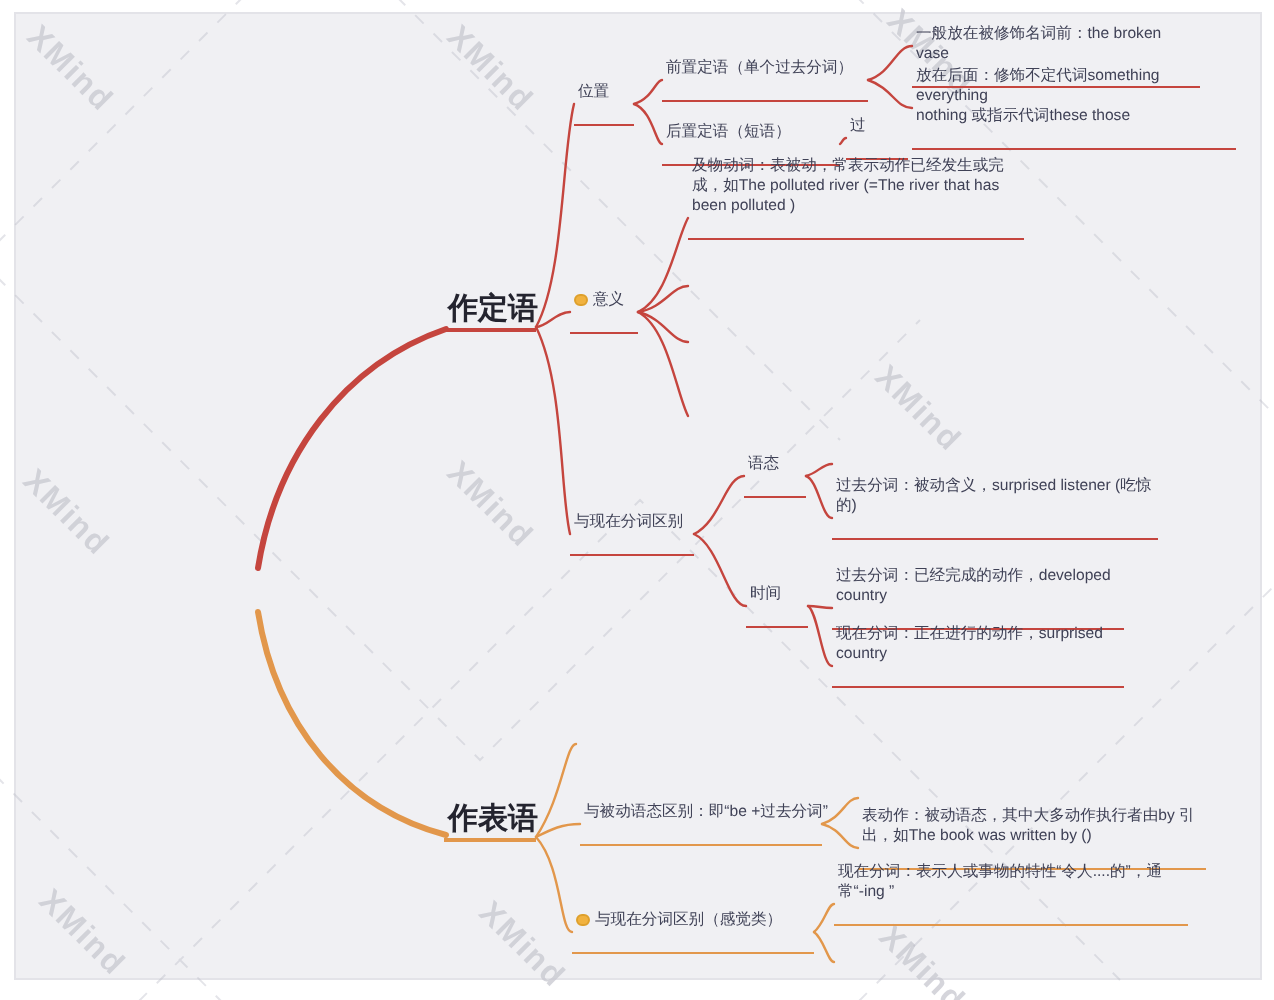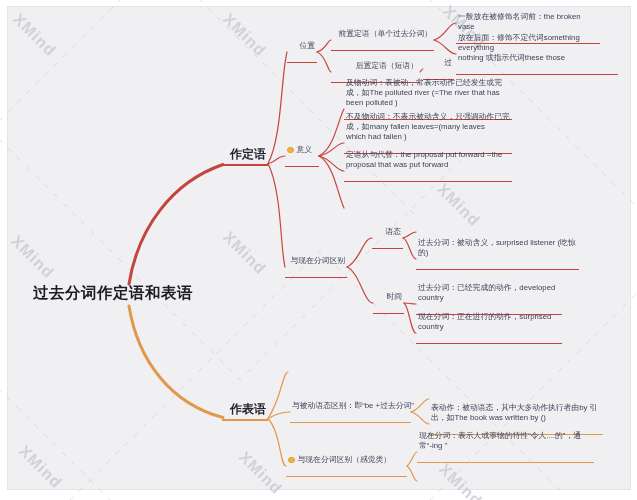--- a/index.html
+++ b/index.html
@@ -16,22 +16,22 @@
   #stage{position:relative;width:637px;height:500px;}
   #canvas{position:absolute;left:7px;top:6px;width:624px;height:484px;
     background:var(--canvas);border:1px solid #e3e3e8;}
   svg.links{position:absolute;left:0;top:0;width:637px;height:500px;pointer-events:none;}
   .wm{position:absolute;color:#c7c8d0;opacity:.75;font-weight:bold;font-size:16px;
     letter-spacing:1px;transform:rotate(45deg);transform-origin:left top;user-select:none;}
   .node{position:absolute;font-size:7.8px;line-height:10px;color:var(--text);
     white-space:pre-line;padding:0 2px 11px 2px;}
   .u-red{border-bottom:1.3px solid var(--red);}
   .u-orange{border-bottom:1.3px solid var(--orange);}
-  .lbl{text-align:right;white-space:nowrap;}
-  .branch-label{font-size:12px;font-weight:bold;color:var(--bold-text);
+  .lbl{text-align:left;white-space:nowrap;}
+  .branch-label{font-size:15px;font-weight:bold;color:var(--bold-text);
     text-align:right;white-space:nowrap;line-height:13px;padding:0 2px 3px 2px;}
   .b-red{border-bottom:2.4px solid var(--red);}
   .b-orange{border-bottom:2.4px solid var(--orange);}
   .root-title{position:absolute;font-size:15.5px;font-weight:bold;color:#1d1d28;
     white-space:nowrap;letter-spacing:.5px;}
   .with-marker{display:flex;align-items:center;white-space:nowrap;text-align:center;}
   .marker{display:inline-block;width:6.5px;height:6.5px;border-radius:50%;
     background:var(--marker);border:.5px solid #dea02c;margin-right:3px;flex:0 0 auto;}
 </style>
 </head>
@@ -86,43 +86,37 @@
       <path d="M268,418.5 C281,399 283,372 288,372"></path>
       <path d="M268,418.5 C276,414.5 281,412 290,412"></path>
       <path d="M268,418.5 C281,433 280,466 286,466"></path>
       <path d="M411,412 C421,409 423,399 429,399"></path>
       <path d="M411,412 C421,414.5 423,424 429,424"></path>
       <path d="M407,466 C412,462 414,452 417,452"></path>
       <path d="M407,466 C412,469.5 414,481 417,481"></path>
     </g>
   </svg>
 
-  <div class="root-title" style="left:33px;top:283px">过去分词作定语和表语</div>
 
   <div class="branch-label b-red" style="position:absolute;left:222px;top:148px;width:46px">作定语</div>
   <div class="node lbl u-red" style="left:287px;top:41px;width:30px">位置</div>
   <div class="node lbl u-red" style="left:331px;top:29px;width:103px">前置定语（单个过去分词）</div>
   <div class="node u-red" style="left:456px;top:12px;width:144px">一般放在被修饰名词前：the broken vase</div>
   <div class="node u-red" style="left:456px;top:33px;width:162px">放在后面：修饰不定代词something everything
 nothing 或指示代词these those</div>
   <div class="node lbl u-red" style="left:331px;top:61px;width:89px">后置定语（短语）</div>
   <div class="node lbl u-red" style="left:423px;top:58px;width:31px">过</div>
 
   <div class="node with-marker u-red" style="left:285px;top:145px;width:34px">
     <span class="marker"></span>
     <span>意义</span>
   </div>
   <div class="node u-red" style="left:344px;top:78px;width:168px">及物动词：表被动，常表示动作已经发生或完
 成，如The polluted river (=The river that has
 been polluted )</div>
-  <div class="node u-red" style="left:344px;top:112px;width:168px">不及物动词：不表示被动含义，只强调动作已完
-成，如many fallen leaves=(many leaves
-which had fallen )</div>
-  <div class="node u-red" style="left:344px;top:150px;width:168px">定语从句代替：the proposal put forward =the
-proposal that was put forward</div>
 
   <div class="node lbl u-red" style="left:285px;top:256px;width:62px">与现在分词区别</div>
   <div class="node lbl u-red" style="left:372px;top:227px;width:31px">语态</div>
   <div class="node u-red" style="left:416px;top:238px;width:163px">过去分词：被动含义，surprised listener (吃惊
 的)</div>
   <div class="node lbl u-red" style="left:373px;top:292px;width:31px">时间</div>
   <div class="node u-red" style="left:416px;top:283px;width:146px">过去分词：已经完成的动作，developed
 country</div>
   <div class="node u-red" style="left:416px;top:312px;width:146px">现在分词：正在进行的动作，surprised
 country</div>

